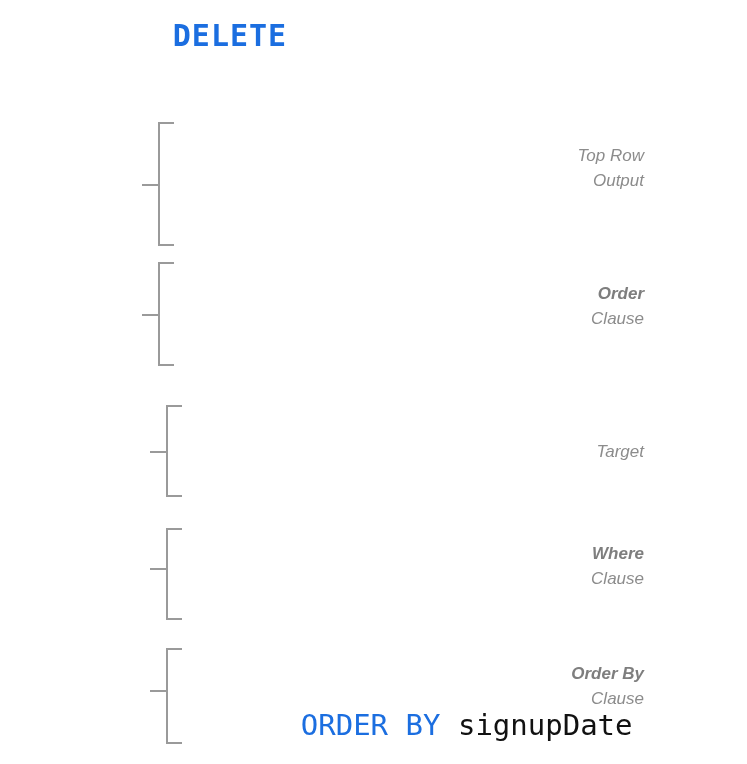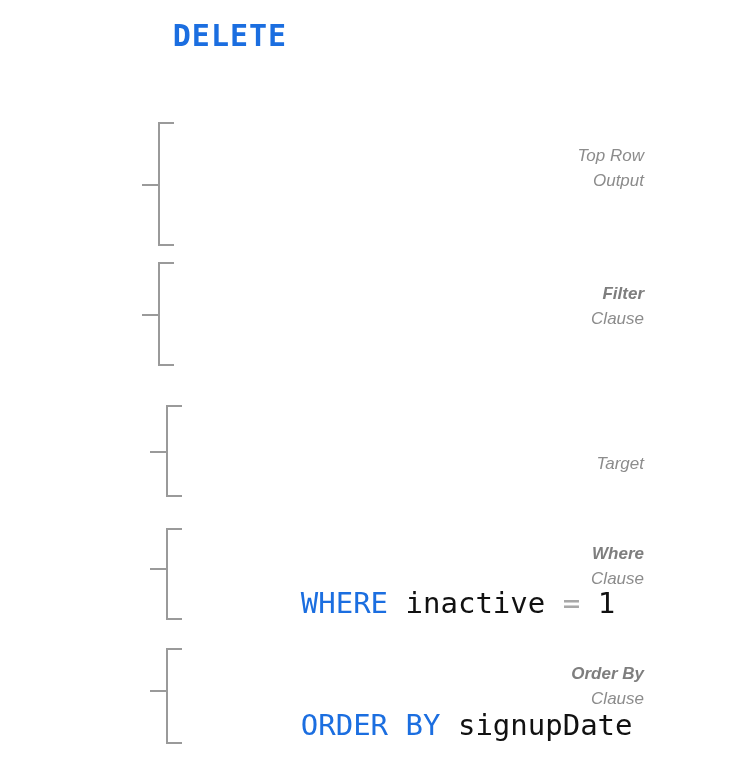--- a/index.html
+++ b/index.html
@@ -113,35 +113,35 @@
       <span class="stem"></span>
       <span class="tick tick-top"></span>
       <span class="tick tick-mid" style="top:62px;"></span>
       <span class="tick tick-bottom"></span>
     </div>
 
   </div>
 
   <div class="row" style="top:262px; height:110px;">
     <div class="row-label" style="top:20px;">
-      <span class="lbl-line bold">Filter</span>
+      <span class="lbl-line bold">Order</span>
       <span class="lbl-line">Clause</span>
     </div>
 
     <div class="brace" style="left:150px; top:0; height:104px; width:26px;">
       <span class="stem"></span>
       <span class="tick tick-top"></span>
       <span class="tick tick-mid" style="top:52px;"></span>
       <span class="tick tick-bottom"></span>
     </div>
 
   </div>
 
   <div class="row" style="top:405px; height:96px;">
-    <div class="row-label" style="top:35px;margin-top:12px;">
+    <div class="row-label" style="top:35px;">
       <span class="lbl-line">Target</span>
     </div>
 
     <div class="brace" style="left:158px; top:0; height:92px; width:26px;">
       <span class="stem"></span>
       <span class="tick tick-top"></span>
       <span class="tick tick-mid" style="top:46px;"></span>
       <span class="tick tick-bottom"></span>
     </div>
 
@@ -153,23 +153,20 @@
       <span class="lbl-line">Clause</span>
     </div>
 
     <div class="brace" style="left:158px; top:0; height:92px; width:26px;">
       <span class="stem"></span>
       <span class="tick tick-top"></span>
       <span class="tick tick-mid" style="top:40px;"></span>
       <span class="tick tick-bottom"></span>
     </div>
 
-    <div class="code" style="left:196px; top:32px;">
-      <span class="kw">WHERE</span><span class="ident"> </span><span class="ident">inactive</span><span class="ident"> </span><span class="punct">=</span><span class="ident"> </span><span class="num">1</span>
-    </div>
   </div>
 
   <div class="row" style="top:648px; height:100px;text-decoration:underline;">
     <div class="row-label" style="top:14px;">
       <span class="lbl-line bold">Order By</span>
       <span class="lbl-line">Clause</span>
     </div>
 
     <div class="brace" style="left:158px; top:0; height:96px; width:26px;">
       <span class="stem"></span>

